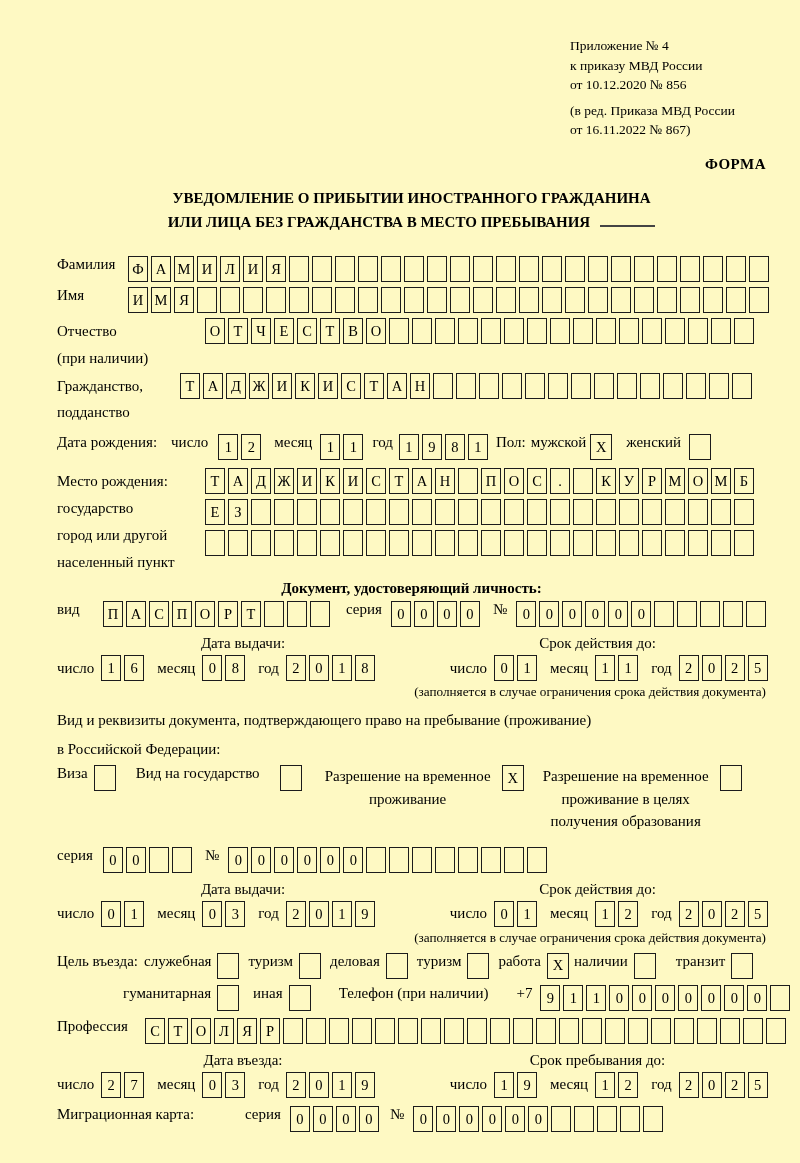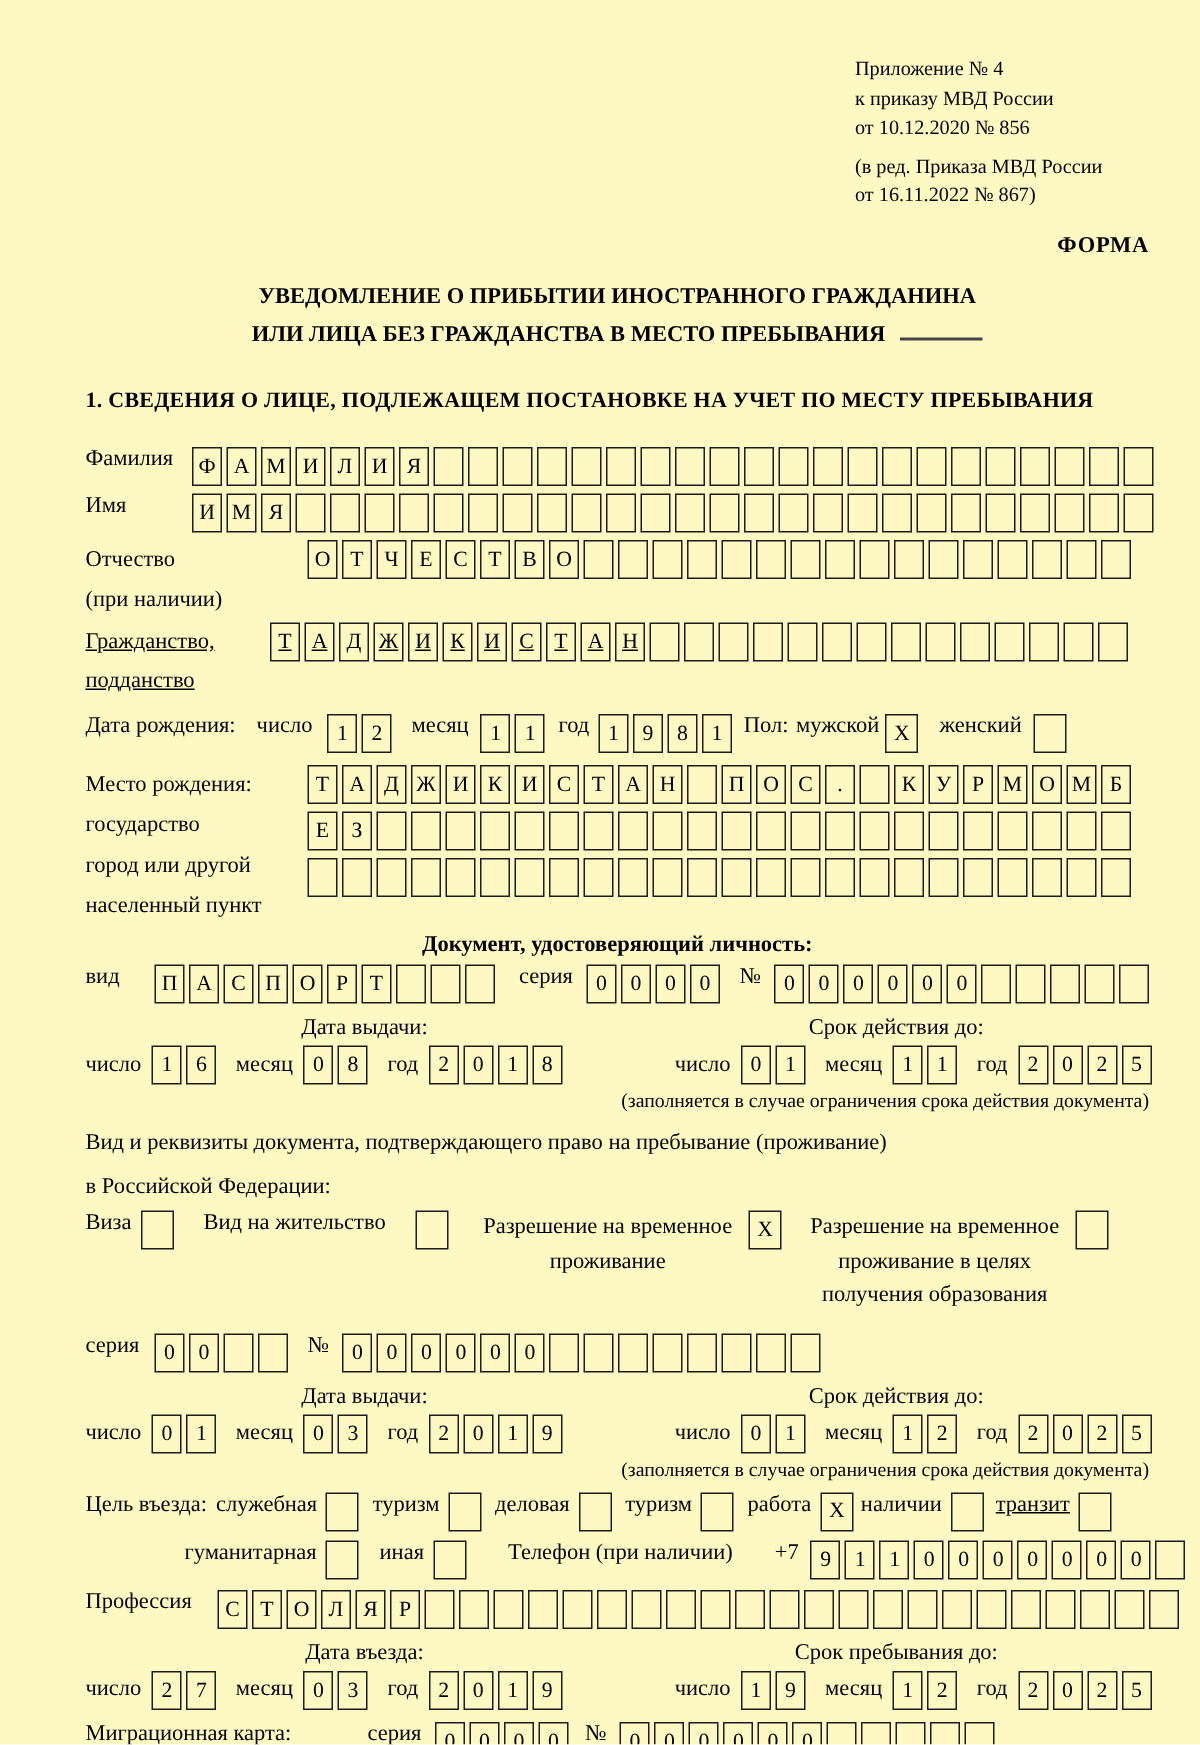--- a/index.html
+++ b/index.html
@@ -60,21 +60,20 @@
     <div class="m-line">от 16.11.2022 № 867)</div>
   </div>
 
   <div class="forma">ФОРМА</div>
 
   <div class="title">
     <div>УВЕДОМЛЕНИЕ О ПРИБЫТИИ ИНОСТРАННОГО ГРАЖДАНИНА</div>
     <div><span>ИЛИ ЛИЦА БЕЗ ГРАЖДАНСТВА В МЕСТО ПРЕБЫВАНИЯ</span><span class="blank-line"></span></div>
   </div>
 
-  <div class="sect">1. СВЕДЕНИЯ О ЛИЦЕ, ПОДЛЕЖАЩЕМ ПОСТАНОВКЕ НА УЧЕТ ПО МЕСТУ ПРЕБЫВАНИЯ</div>
 
   <div class="row" style="margin-top:22px;">
     <span class="lbl w-fam">Фамилия</span>
     <span class="cells">
         <span class="cell">Ф</span>
         <span class="cell">А</span>
         <span class="cell">М</span>
         <span class="cell">И</span>
         <span class="cell">Л</span>
         <span class="cell">И</span>
@@ -163,21 +162,21 @@
         <span class="cell"></span>
         <span class="cell"></span>
         <span class="cell"></span>
         <span class="cell"></span>
         <span class="cell"></span>
         <span class="cell"></span>
         <span class="cell"></span>
       </span>
   </div>
 
-  <div class="row top" style="margin-top:2px;text-decoration:underline;">
+  <div class="row top" style="margin-top:2px;">
     <span class="lbl w-cit lbl2">
       <span>Гражданство,</span><br>
       <span>подданство</span>
     </span>
     <span class="cells">
         <span class="cell">Т</span>
         <span class="cell">А</span>
         <span class="cell">Д</span>
         <span class="cell">Ж</span>
         <span class="cell">И</span>
@@ -405,21 +404,21 @@
   <div class="note">(заполняется в случае ограничения срока действия документа)</div>
 
   <div style="margin-top:6px;line-height:1.9;">
     <div>Вид и реквизиты документа, подтверждающего право на пребывание (проживание)</div>
     <div>в Российской Федерации:</div>
   </div>
 
   <div class="row top" style="margin-top:2px;">
     <span class="opt-label">Виза</span>
     <span class="cb"></span>
-    <span class="opt-label" style="margin-left:20px;">Вид на жительство</span>
+    <span class="opt-label" style="margin-left:20px;">Вид на государство</span>
     <span class="cb" style="margin-left:14px;"></span>
     <span class="opt-block" style="width:168px;margin-left:22px;">Разрешение на временное проживание</span>
     <span class="cb" style="margin-left:10px;">X</span>
     <span class="opt-block" style="width:168px;margin-left:18px;">Разрешение на временное проживание в целях получения образования</span>
     <span class="cb" style="margin-left:10px;"></span>
   </div>
 
   <div class="row" style="margin-top:14px;">
     <span class="lbl" style="margin-right:10px;">серия</span>
     <span class="cells">
@@ -500,21 +499,21 @@
     <span class="opt-label" style="margin-left:9px;">туризм</span>
     <span class="cb"></span>
     <span class="opt-label" style="margin-left:9px;">деловая</span>
     <span class="cb"></span>
     <span class="opt-label" style="margin-left:9px;">туризм</span>
     <span class="cb"></span>
     <span class="opt-label" style="margin-left:9px;">работа</span>
     <span class="cb">X</span>
     <span class="opt-label" style="margin-left:5px;">наличии</span>
     <span class="cb"></span>
-    <span class="opt-label" style="margin-left:8px;text-decoration:underline;">транзит</span>
+    <span class="opt-label" style="margin-left:20px;">транзит</span>
     <span class="cb"></span>
   </div>
 
   <div class="row" style="margin-top:6px;">
     <span class="opt-label" style="margin-left:66px;">гуманитарная</span>
     <span class="cb"></span>
     <span class="opt-label" style="margin-left:14px;">иная</span>
     <span class="cb"></span>
     <span class="lbl" style="margin-left:28px;">Телефон (при наличии)</span>
     <span class="lbl" style="margin:0 8px 0 28px;">+7</span>

